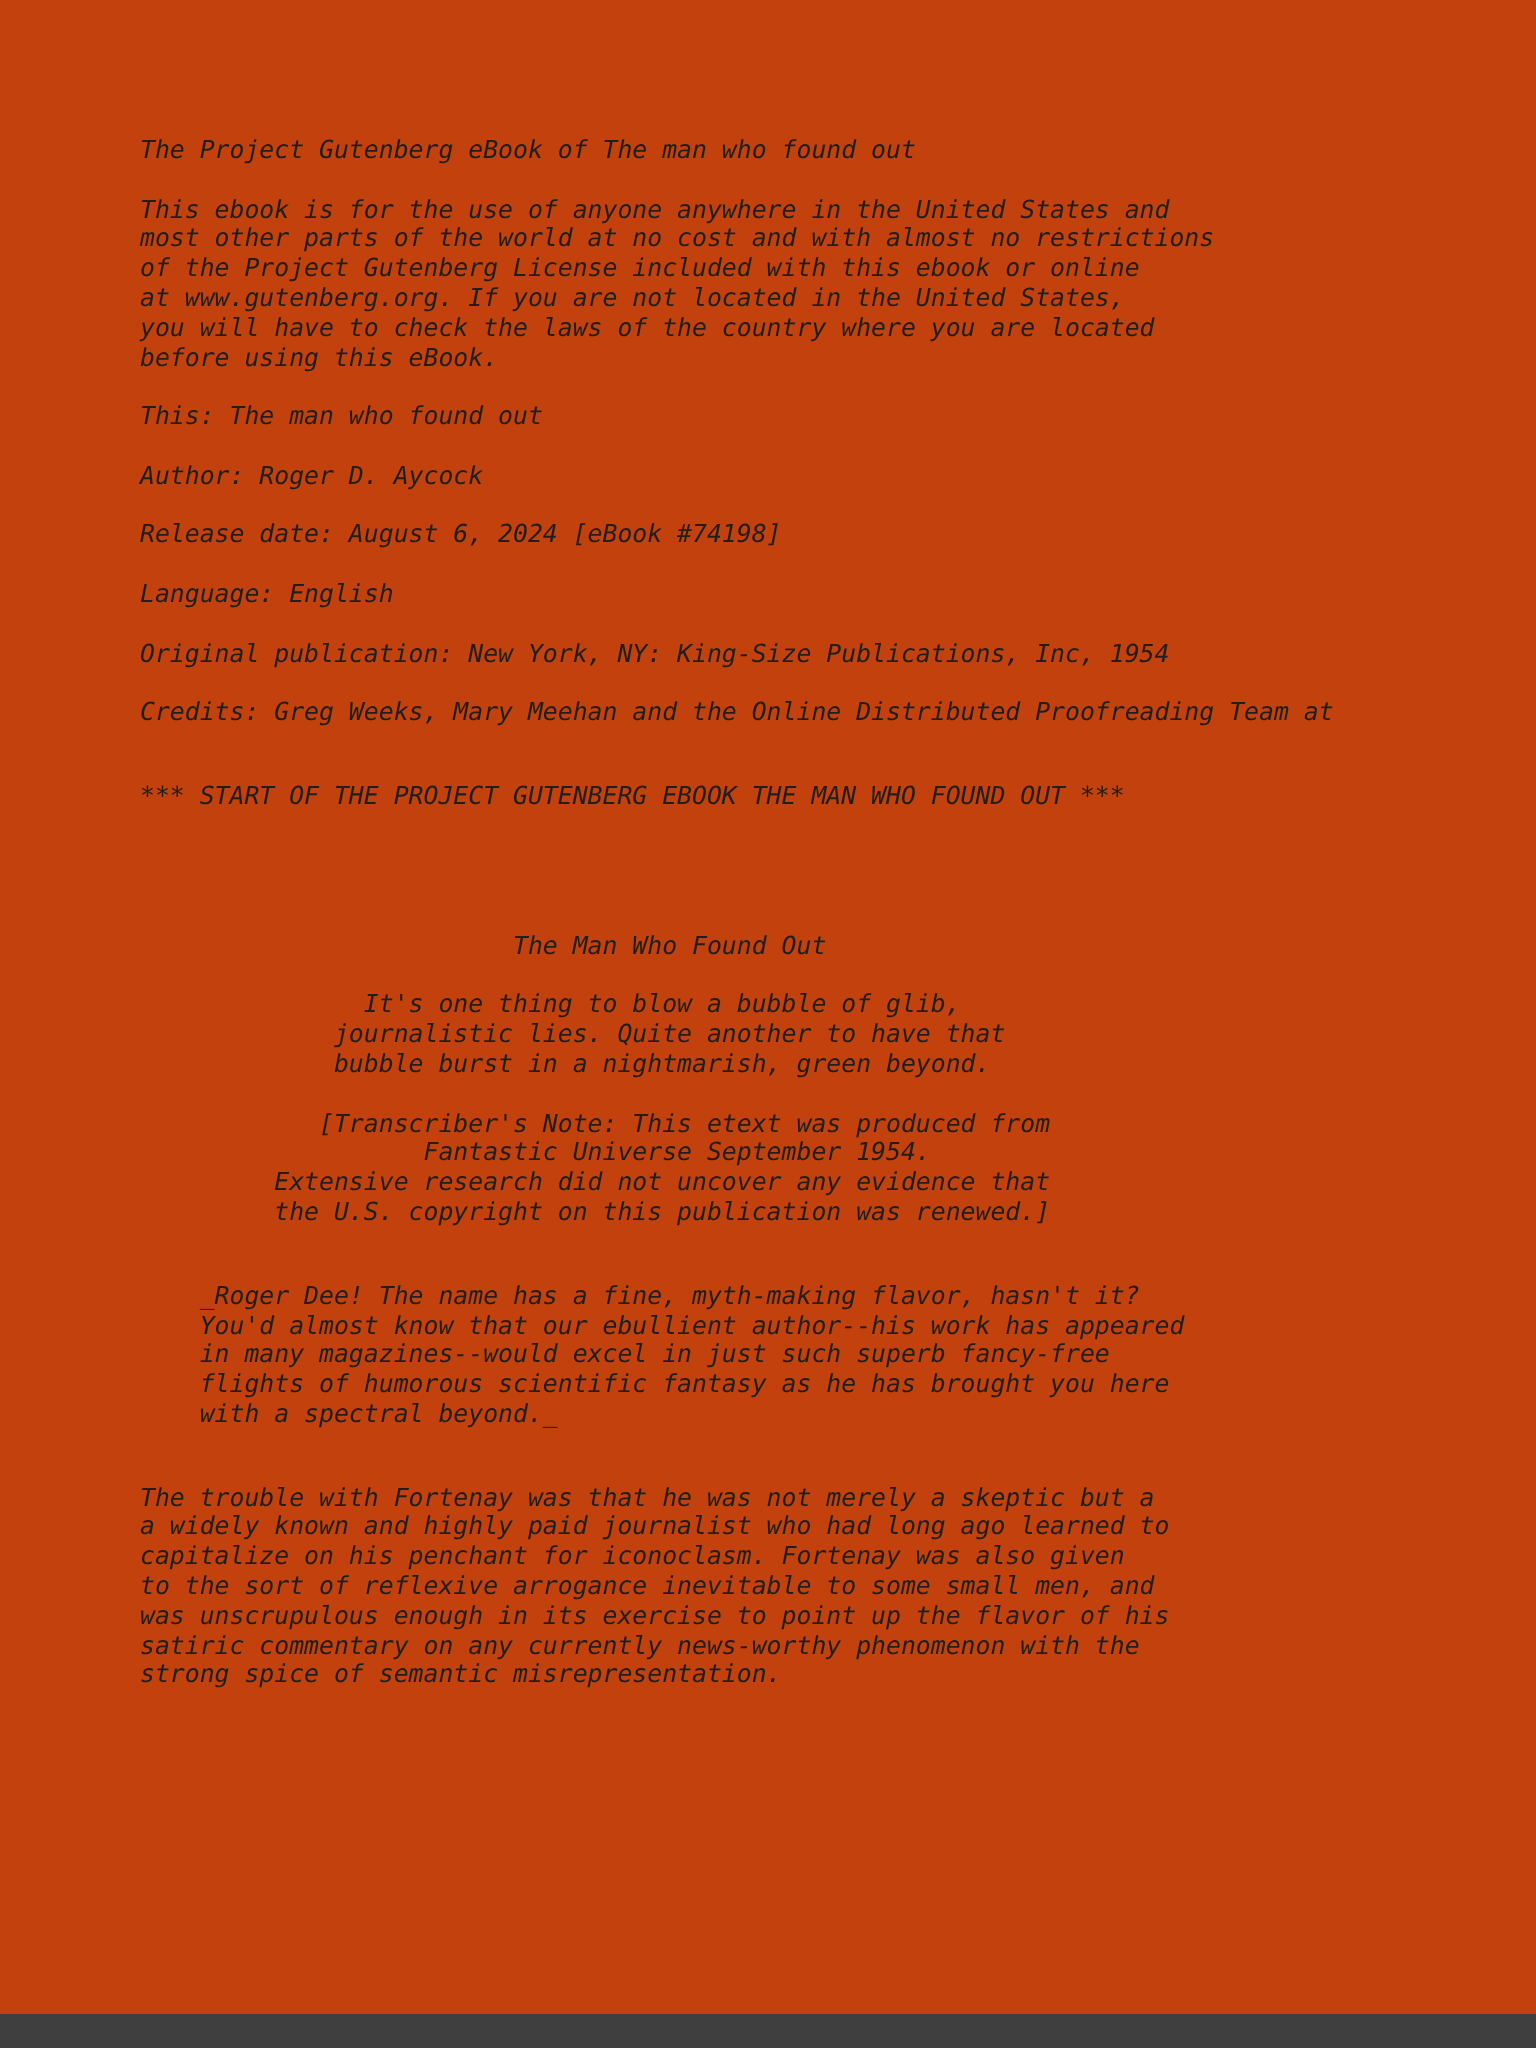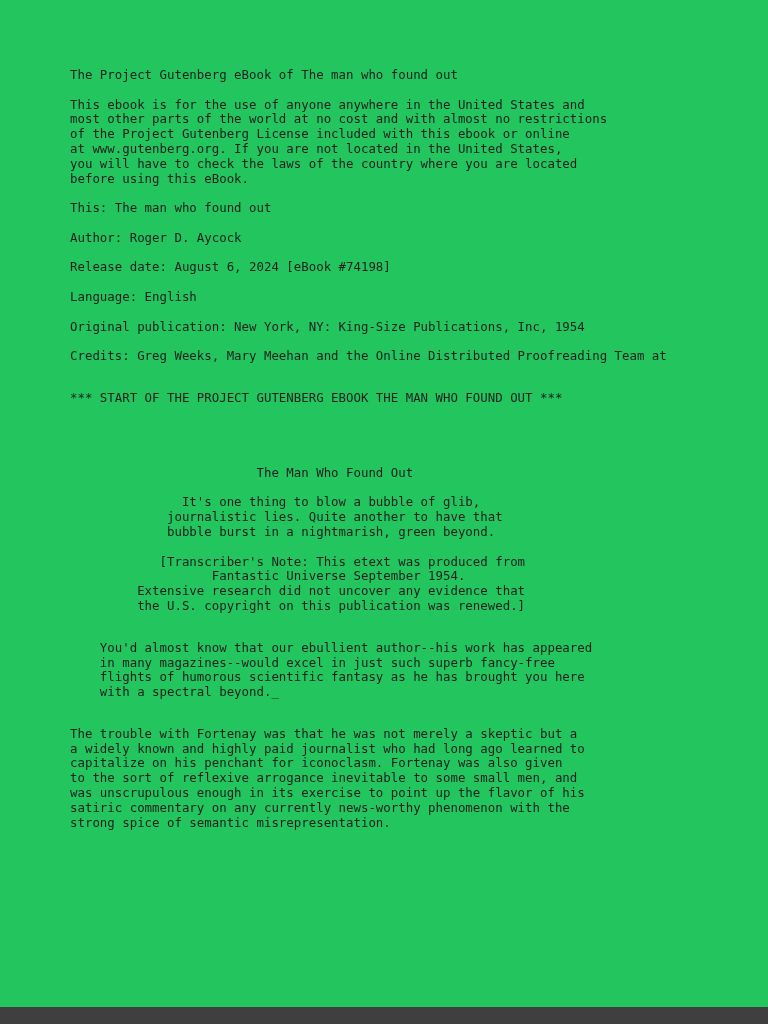--- a/index.html
+++ b/index.html
@@ -38,21 +38,21 @@
     position: absolute;
     left: 0;
     bottom: 0;
     width: 768px;
     height: 17px;
   }
 </style>
 </head>
 <body>
 
-<div class="page" style="background: #22c55e; color: rgb(31, 31, 31);">
+<div class="page" style="background: #c2410c; color: rgb(31, 31, 31); font-style: italic;">
 
   <div class="pline">The Project Gutenberg eBook of The man who found out</div>
 
   <div class="block gap1">
       <div class="pline">This ebook is for the use of anyone anywhere in the United States and</div>
       <div class="pline">most other parts of the world at no cost and with almost no restrictions</div>
       <div class="pline">of the Project Gutenberg License included with this ebook or online</div>
       <div class="pline">at www.gutenberg.org. If you are not located in the United States,</div>
       <div class="pline">you will have to check the laws of the country where you are located</div>
       <div class="pline">before using this eBook.</div>
@@ -84,20 +84,21 @@
     </div>
 
   <div class="block gap1">
       <div class="pline">            [Transcriber's Note: This etext was produced from</div>
       <div class="pline">                   Fantastic Universe September 1954.</div>
       <div class="pline">         Extensive research did not uncover any evidence that</div>
       <div class="pline">         the U.S. copyright on this publication was renewed.]</div>
     </div>
 
   <div class="block gap2">
+      <div class="pline">    _Roger Dee! The name has a fine, myth-making flavor, hasn't it?</div>
       <div class="pline">    You'd almost know that our ebullient author--his work has appeared</div>
       <div class="pline">    in many magazines--would excel in just such superb fancy-free</div>
       <div class="pline">    flights of humorous scientific fantasy as he has brought you here</div>
       <div class="pline">    with a spectral beyond._</div>
     </div>
 
   <div class="block gap2">
       <div class="pline">The trouble with Fortenay was that he was not merely a skeptic but a</div>
       <div class="pline">a widely known and highly paid journalist who had long ago learned to</div>
       <div class="pline">capitalize on his penchant for iconoclasm. Fortenay was also given</div>

